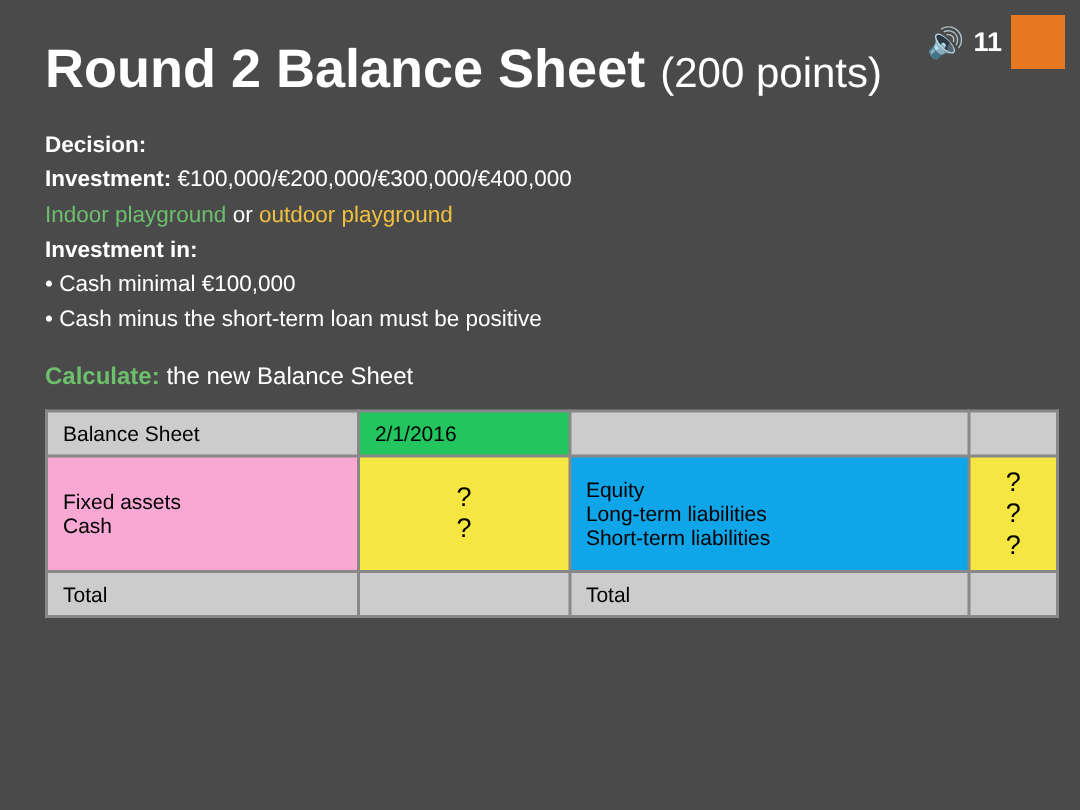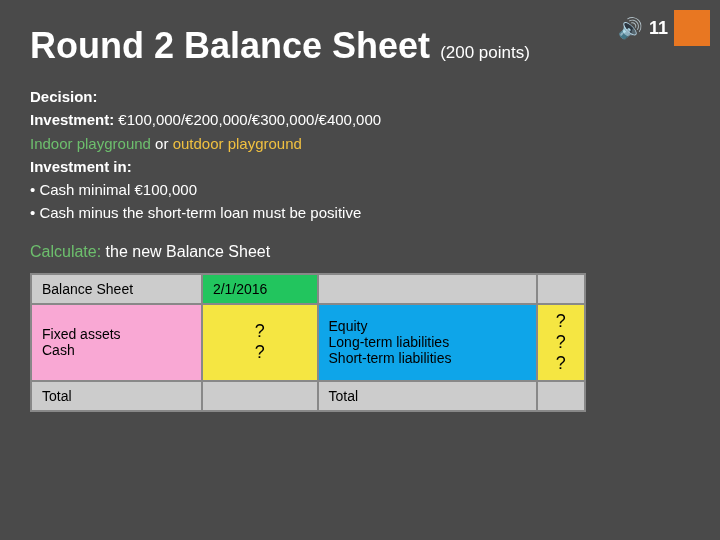--- a/index.html
+++ b/index.html
@@ -50,21 +50,21 @@
     
     .title {
       font-size: 36px;
       font-weight: bold;
       color: #ffffff;
       margin-top: 5px;
       margin-bottom: 18px;
     }
 
     .title .points {
-      font-size: 17px;
+      font-size: 28px;
       font-weight: normal;
     }
 
     
     .decision-block {
       font-size: 15px;
       line-height: 1.55;
       margin-bottom: 18px;
     }
 
@@ -80,27 +80,27 @@
       color: #f0c040;
     }
 
     
     .calculate-line {
       font-size: 16px;
       margin-bottom: 12px;
     }
     .calculate-line .calc-label {
       color: #6dbf6d;
-      font-weight: normal;
+      font-weight: bold;
     }
 
     
     .balance-table {
       border-collapse: collapse;
-      width: 556px;
+      width: 676px;
       font-size: 14px;
     }
 
     .balance-table td {
       border: 2px solid #888888;
       padding: 6px 10px;
       vertical-align: middle;
     }
 
     

